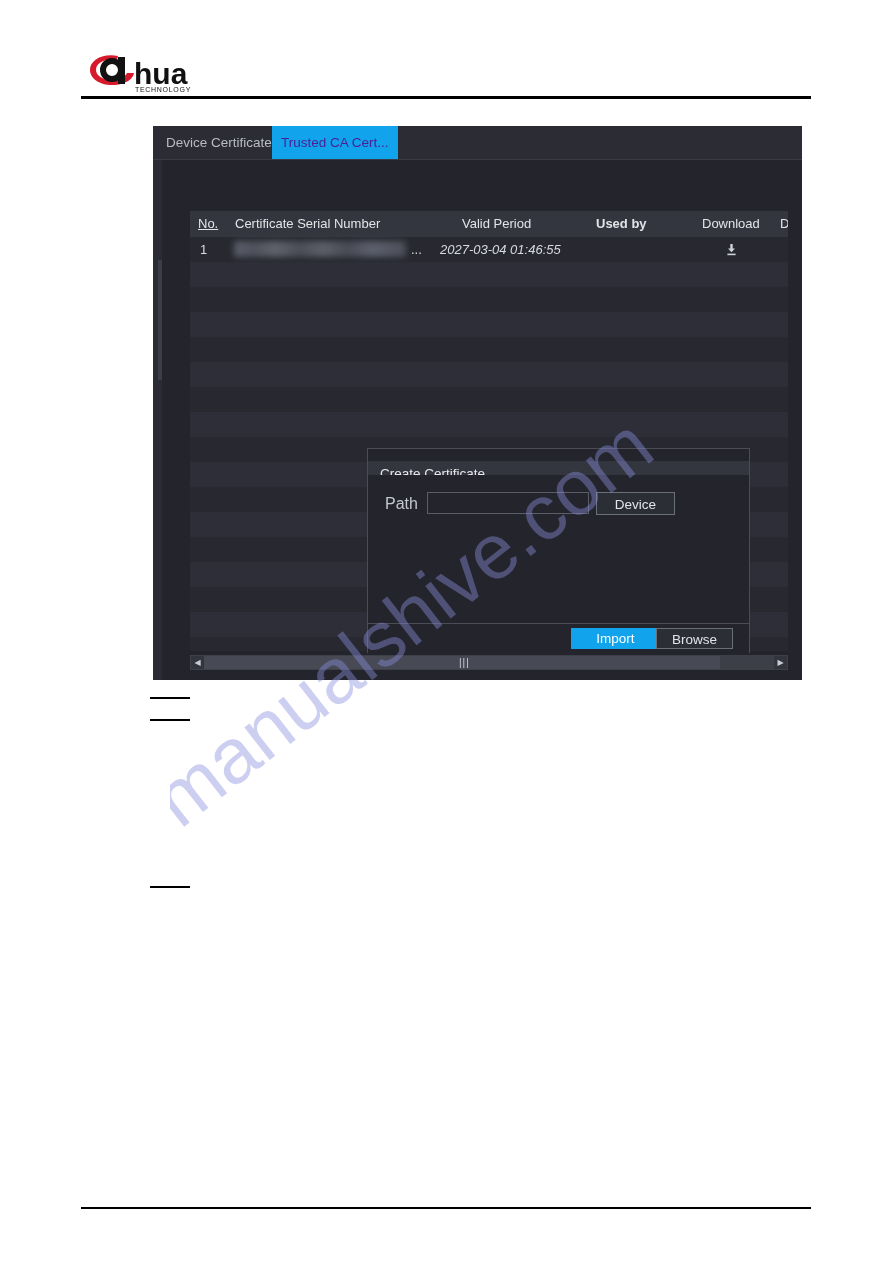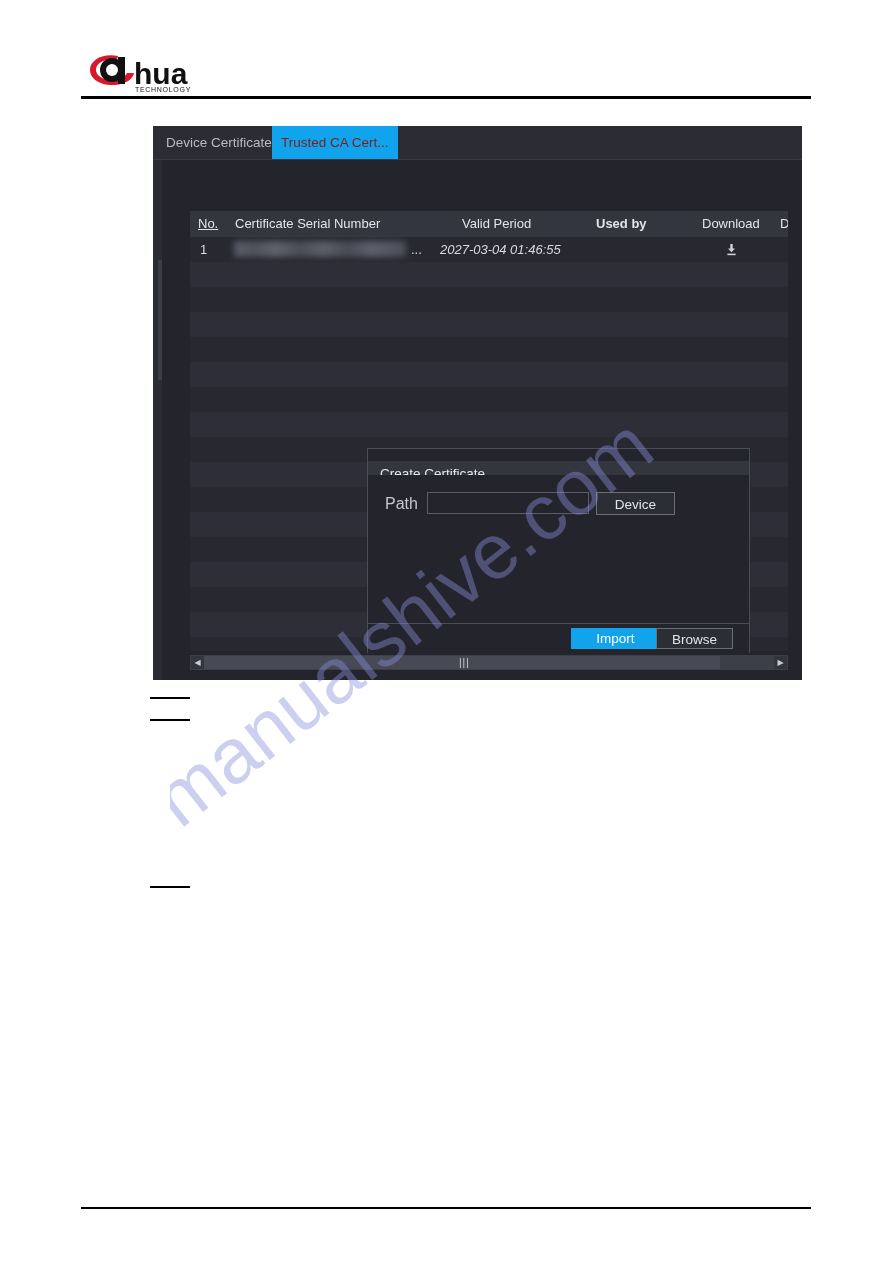--- a/index.html
+++ b/index.html
@@ -99,21 +99,21 @@
     color: #b9bcc4;
     padding: 0 9px;
     box-sizing: border-box;
     white-space: nowrap;
     cursor: default;
   }
   .tab-device { left: 4px; }
   .tab-ca {
     left: 119px;
     background: #11a3ec;
-    color: #7f1d1d;
+    color: #4c1d95;
   }
   .tabbar-underline {
     position: absolute;
     left: 0;
     top: 33px;
     width: 649px;
     height: 1px;
     background: #3a3c45;
   }
 

